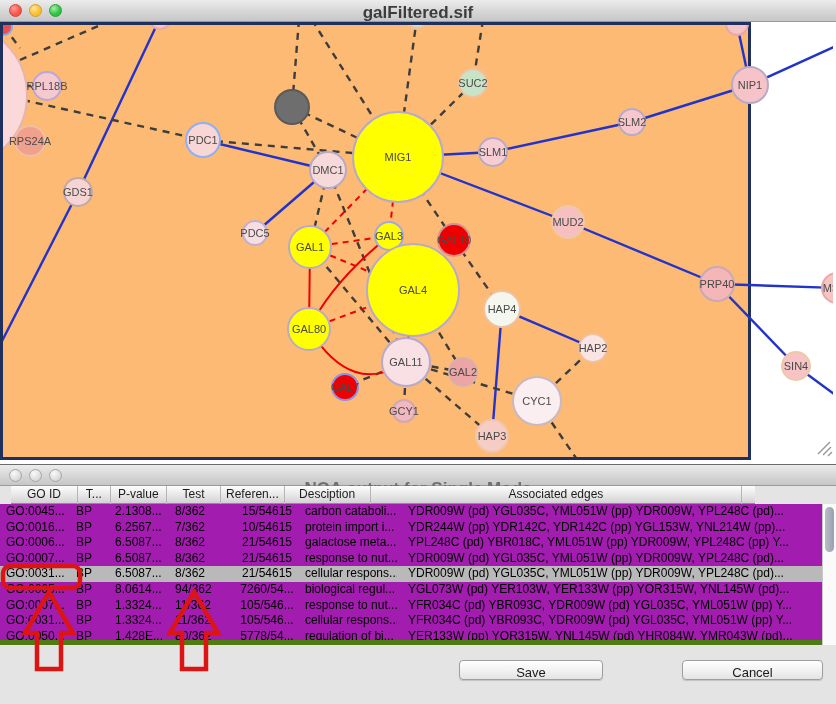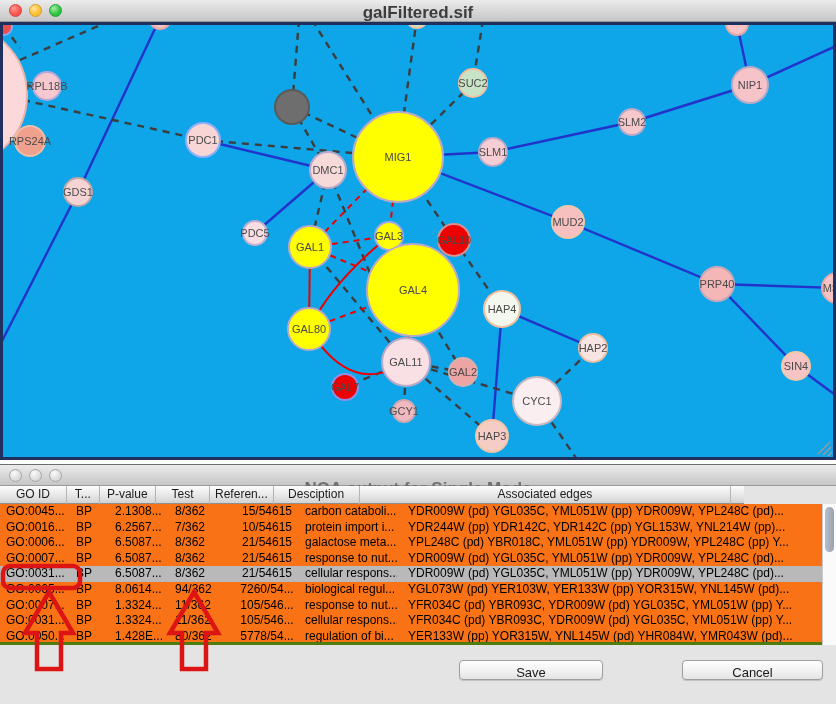--- a/index.html
+++ b/index.html
@@ -11,42 +11,42 @@
     border-bottom:1px solid #9a9a9a;box-sizing:border-box;}
   .titlebar .title{position:absolute;left:0;right:0;top:3px;text-align:center;
     font-size:17px;font-weight:bold;color:#3c3c3c;}
   .lights{position:absolute;left:9px;top:4px;display:flex;gap:7px;}
   .light{width:13px;height:13px;border-radius:50%;box-sizing:border-box;}
   .light.red{background:radial-gradient(circle at 35% 30%,#ff9a94,#f95349 60%);border:1px solid #d5423a;}
   .light.yellow{background:radial-gradient(circle at 35% 30%,#ffe39a,#fdbd2e 60%);border:1px solid #d39c26;}
   .light.green{background:radial-gradient(circle at 35% 30%,#a5eea8,#2dc23f 60%);border:1px solid #23a433;}
   .light.off{background:radial-gradient(circle at 35% 30%,#fafafa,#d8d8d8 70%);border:1px solid #a6a6a6;}
   
-  #net-frame{position:absolute;left:0;top:22px;width:836px;height:438px;box-sizing:border-box;
-    border:3px solid #20305e;background:#0ea5e9;text-decoration:underline;}
+  #net-frame{position:absolute;left:0;top:22px;width:751px;height:438px;box-sizing:border-box;
+    border:3px solid #20305e;background:#fdba74;text-decoration:underline;}
   #net-svg{position:absolute;left:0;top:0;}
   .edge-b{stroke:#2233cc;stroke-width:2.4;fill:none;}
   .edge-d{stroke:#3d3d3d;stroke-width:2.4;fill:none;stroke-dasharray:7 6;}
   .edge-r{stroke:#ee0000;stroke-width:2;fill:none;}
   .edge-rd{stroke:#ee0000;stroke-width:2;fill:none;stroke-dasharray:6 5;}
   .node-label{font-family:"Liberation Sans",sans-serif;font-size:11px;fill:#4a4a4a;
     text-anchor:middle;dominant-baseline:middle;}
   .grip{stroke:#9a9a9a;stroke-width:1.4;}
   
   #noa{position:absolute;left:0;top:464px;width:836px;height:240px;background:#e4e4e4;
     border-top:1px solid #6b6b6b;box-sizing:border-box;}
   #noa .titlebar{top:0;height:21px;}
   #noa .title{color:#6f6f6f;top:14px;}
-  #noa-header{position:absolute;left:0;top:21px;width:744px;height:18px;display:flex;
+  #noa-header{position:absolute;left:11px;top:21px;width:744px;height:18px;display:flex;
     background:linear-gradient(180deg,#fdfdfd,#dcdcdc 80%,#d2d2d2);
     border-bottom:1px solid #8e8e8e;box-sizing:border-box;}
   .hcell{height:18px;line-height:17px;font-size:12px;color:#1c1c1c;text-align:center;
     border-right:1px solid #b5b5b5;box-sizing:border-box;overflow:hidden;white-space:nowrap;}
-  #noa-body{position:absolute;left:0;top:39px;width:836px;height:141px;background:#f97316;
-    border-bottom:3px solid #4d7c0f;box-sizing:border-box;overflow:hidden;}
+  #noa-body{position:absolute;left:0;top:39px;width:836px;height:141px;background:#a21caf;
+    border-bottom:5px solid #4d7c0f;box-sizing:border-box;overflow:hidden;}
   .trow{display:flex;height:15.6px;}
   .trow.sel{background:#b9b9b9;}
   .tcell{font-size:12px;color:#000;line-height:15.6px;white-space:nowrap;overflow:hidden;
     box-sizing:border-box;}
   .c0{width:74px;padding-left:6px;}
   .c1{width:36px;padding-left:2px;}
   .c2{width:62px;padding-left:5px;}
   .c3{width:60px;padding-left:3px;}
   .c4{width:70px;text-align:center;}
   .c5{width:95px;padding-left:3px;}

